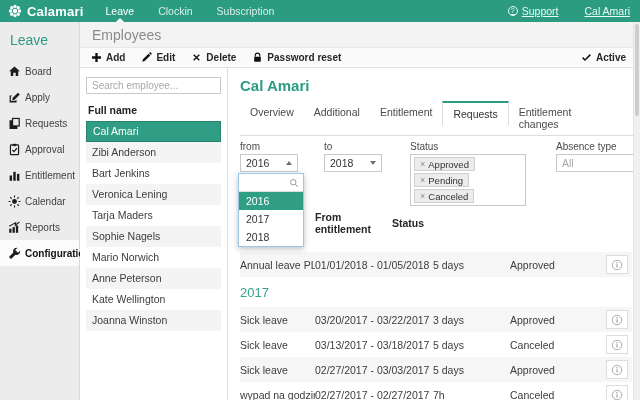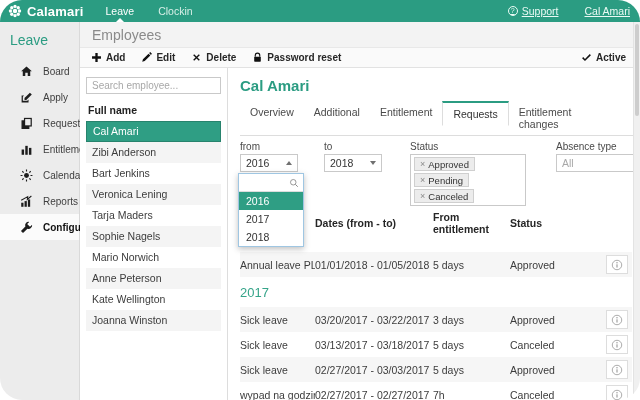--- a/index.html
+++ b/index.html
@@ -1,18 +1,18 @@
 <!DOCTYPE html>
 <html><head>
 <meta charset="utf-8">
 <style>
   * { margin:0; padding:0; box-sizing:border-box; }
   html,body { width:640px; height:400px; overflow:hidden; background:#fff;
     font-family:"Liberation Sans", sans-serif; color:#3c3c3c; }
-  .app { position:relative; width:640px; height:400px; overflow:hidden;border-radius:22px; }
+  .app { position:relative; width:640px; height:400px; overflow:hidden; }
 
   
   .topbar { height:22px; background:#2b9c82; display:flex; align-items:center; color:#eafaf4; }
   .brand { display:flex; align-items:center; gap:5px; padding:0 10px 0 8px; }
   .brand-icon { width:14px; height:14px; display:inline-flex; }
   .brand-icon svg { width:100%; height:100%; }
   .brand-name { font-size:13px; font-weight:800; color:#fff; letter-spacing:.2px; }
   .topnav { display:flex; height:100%; }
   .nav-item { position:relative; display:flex; align-items:center; padding:0 12px; font-size:10.5px; color:#d7efe7; cursor:pointer; }
   .nav-item.active { color:#fff; }
@@ -20,21 +20,21 @@
     border-left:4px solid transparent; border-right:4px solid transparent; border-bottom:4px solid #fff; }
   .topbar-right { margin-left:auto; display:flex; align-items:center; gap:26px; padding-right:10px; font-size:10.5px; color:#eafaf4;text-decoration:underline; }
   .support { display:flex; align-items:center; gap:4px; cursor:pointer; }
   .qicon { width:10px; height:10px; border:1px solid #eafaf4; border-radius:50%; font-size:7px; line-height:8px; text-align:center; display:inline-block; }
   .user-menu { cursor:pointer; }
 
   
   .shell { display:flex; height:378px; }
   .sidebar { width:80px; background:#ececec; border-right:1px solid #d9d9d9; flex:none; }
   .side-title { color:#2b9c82; font-size:14px; font-weight:500; padding:10px 0 10px 10px; }
-  .side-item { display:flex; align-items:center; gap:10px; height:26px; padding-left:20px; font-size:10px; color:#3f3f3f; cursor:pointer; white-space:nowrap; }
+  .side-item { display:flex; align-items:center; gap:4px; height:26px; padding-left:8px; font-size:10px; color:#3f3f3f; cursor:pointer; white-space:nowrap; }
   .side-item .icon { width:13px; height:13px; flex:none; color:#1d1d1d; display:inline-flex; }
   .side-item .icon svg { width:100%; height:100%; fill:currentColor; }
   .side-item.active { background:#fbfbfb; font-weight:700; color:#111; }
 
   main { flex:1; display:flex; flex-direction:column; background:#fff; min-width:0; }
   .page-header { height:25px; background:#f3f3f3; display:flex; align-items:center; padding-left:12px; flex:none; }
   .page-title { font-size:14px; font-weight:400; color:#8a8a8a; }
 
   .toolbar { height:21px; background:#fafafa; border-top:1px solid #e8e8e8; border-bottom:1px solid #e2e2e2;
     display:flex; align-items:center; padding:0 14px 0 11px; flex:none; }
@@ -130,20 +130,21 @@
           <circle cx="4.3" cy="11.7" r="1.9"></circle>
             <circle cx="11.7" cy="11.7" r="1.9"></circle>
           <circle cx="8" cy="8" r="2.5"></circle>
         </svg>
       </span>
       <span class="brand-name">Calamari</span>
     </div>
     <nav class="topnav" id="topnav">
         <div class="nav-item active">Leave<span class="active-indicator"></span></div>
         <div class="nav-item">Clockin</div>
+        <div class="nav-item">Subscription</div>
       </nav>
     <div class="topbar-right">
       <div class="support">
         <span class="qicon">?</span>
         <span>Support</span>
       </div>
       <div class="user-menu">Cal Amari</div>
     </div>
   </header>
 
@@ -170,20 +171,30 @@
             <span class="lbl">Apply</span>
           </div>
           <div class="side-item">
             <span class="icon">
               <svg viewBox="0 0 16 16" fill="none" stroke="currentColor" stroke-width="1.5">
                 <rect x="2.6" y="4.8" width="8.2" height="9.2"></rect>
                 <rect x="5.6" y="1.8" width="8.2" height="9.2" fill="#ececec"></rect>
               </svg>
             </span>
             <span class="lbl">Requests</span>
+          </div>
+          <div class="side-item">
+            <span class="icon">
+              <svg viewBox="0 0 16 16">
+                <rect x="3" y="2.4" width="10" height="12" rx="1" fill="none" stroke="currentColor" stroke-width="1.5"></rect>
+                <rect x="5.8" y="1" width="4.4" height="2.8"></rect>
+                <path d="M5.4 8.6l2 2 3.6-4.2" fill="none" stroke="currentColor" stroke-width="1.6"></path>
+              </svg>
+            </span>
+            <span class="lbl">Approval</span>
           </div>
           <div class="side-item">
             <span class="icon">
               <svg viewBox="0 0 16 16">
                 <rect x="2" y="8" width="3" height="6.5"></rect>
                 <rect x="6.5" y="3.5" width="3" height="11"></rect>
                 <rect x="11" y="6" width="3" height="8.5"></rect>
               </svg>
             </span>
             <span class="lbl">Entitlement</span>
@@ -357,21 +368,20 @@
 
             <div class="fgroup" style="margin-left:16px;">
               <label class="flabel">Absence type</label>
               <input class="absence-input" placeholder="All" style="">
             </div>
           </div>
 
           <div class="rtable">
             <div class="thead">
               <span class="c-name"></span>
-              <span class="c-dates">Dates (from - to)</span>
               <span class="c-ent">From entitlement</span>
               <span class="c-status">Status</span>
               <span class="c-info"></span>
             </div>
             <div id="table-body">
                 <div class="year-spacer"></div>
                 <div class="trow alt">
                   <span class="c-name">Annual leave PL</span>
                   <span class="c-dates">01/01/2018 - 01/05/2018</span>
                   <span class="c-ent">5 days</span>

